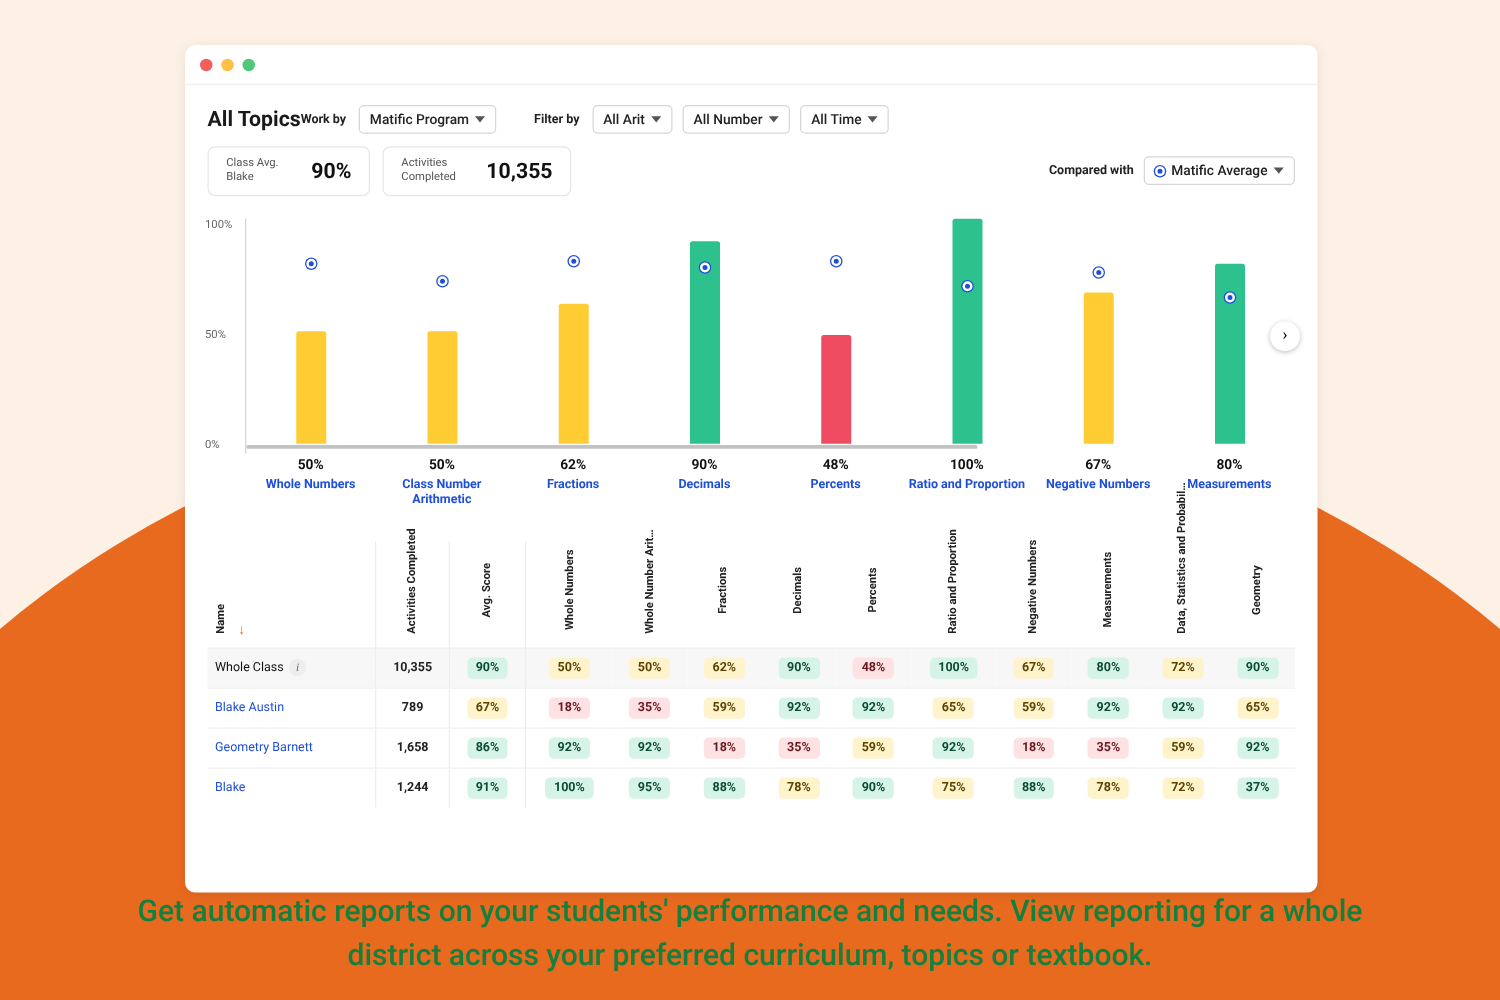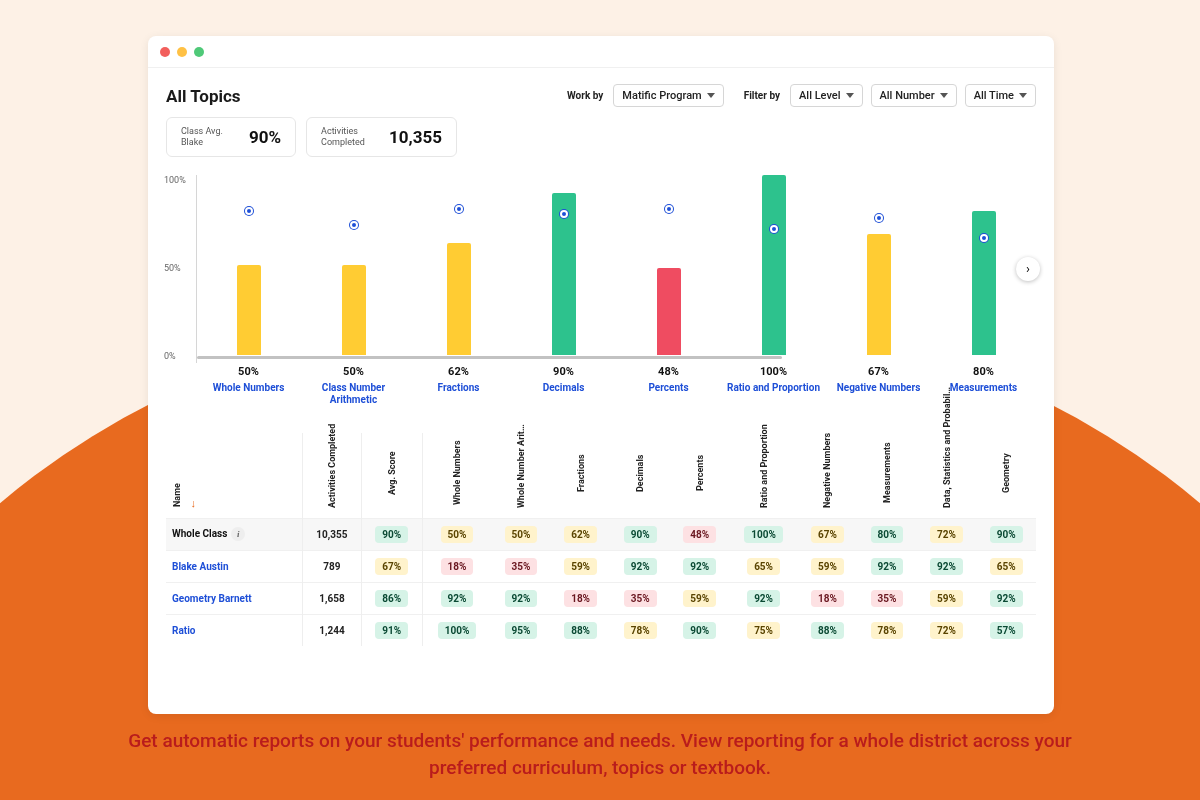--- a/index.html
+++ b/index.html
@@ -1,24 +1,24 @@
 <!DOCTYPE html>
 <html><head>
 <meta charset="utf-8">
 <style>
 * { box-sizing: border-box; margin: 0; padding: 0; }
 body { font-family: -apple-system, "Segoe UI", Roboto, Arial, sans-serif; background: #fdf1e6; width: 1200px; height: 800px; overflow: hidden; position: relative; }
 .orange-arc { position: absolute; bottom: -700px; left: 50%; transform: translateX(-50%); width: 1600px; height: 1200px; background: #e86a1f; border-radius: 50%; z-index: 0; }
-.caption { position: absolute; bottom: 18px; left: 0; right: 0; text-align: center; color: #b91c1c; font-size: 19px; font-weight: 500; line-height: 1.45; z-index: 2; padding: 0 100px; }
+.caption { position: absolute; bottom: 18px; left: 0; right: 0; text-align: center; color: #15803d; font-size: 24px; font-weight: 500; line-height: 1.45; z-index: 2; padding: 0 100px; }
 .window { position: absolute; top: 36px; left: 148px; width: 906px; height: 678px; background: #fff; border-radius: 8px; box-shadow: 0 2px 10px rgba(0,0,0,.08); z-index: 3; overflow: hidden; }
 .titlebar { height: 32px; display: flex; align-items: center; padding: 0 12px; border-bottom: 1px solid #f0f0f0; }
 .dot { width: 10px; height: 10px; border-radius: 50%; margin-right: 7px; }
 .dot-r { background: #f25f5c; } .dot-y { background: #ffc145; } .dot-g { background: #4fc978; }
 .content { padding: 0 18px 0 18px; }
-.header-row { display: flex; align-items: center; justify-content: space-between; padding: 16px 0 10px; gap: 14px; }
+.header-row { display: flex; align-items: center; padding: 16px 0 10px; }
 .page-title { font-size: 17px; font-weight: 700; color: #1a1a1a; }
 .controls { display: flex; align-items: center; gap: 8px; }
 .ctl-label { font-size: 10px; font-weight: 700; color: #222; margin-right: 2px; }
 .dd { border: 1px solid #d6d6d6; border-radius: 4px; padding: 4px 8px; font-size: 11px; font-weight: 500; color: #222; display: inline-flex; align-items: center; gap: 5px; background:#fff; cursor: pointer; }
 .dd::after { content: ""; width: 0; height: 0; border-left: 4px solid transparent; border-right: 4px solid transparent; border-top: 5px solid #555; }
 .summary-row { display: flex; align-items: center; justify-content: space-between; }
 .cards { display: flex; gap: 10px; }
 .card { border: 1px solid #e6e6e6; border-radius: 6px; padding: 8px 14px; display: flex; align-items: center; gap: 14px; }
 .card-label { font-size: 9px; color: #555; line-height: 1.2; max-width: 54px; }
 .card-value { font-size: 17px; font-weight: 700; color: #111; }
@@ -38,21 +38,21 @@
 .bl-col { flex:1; text-align:center; }
 .bl-pct { font-size:11px; font-weight:700; color:#111; }
 .bl-name { font-size:10px; font-weight:700; color:#1e4fd7; margin-top:4px; line-height:1.2; cursor:pointer; }
 .scroll-btn { position:absolute; right:-4px; top:82px; width:24px; height:24px; border-radius:50%; background:#fff; box-shadow:0 1px 4px rgba(0,0,0,.25); display:flex; align-items:center; justify-content:center; font-size:13px; cursor:pointer; z-index:5;}
 .table { margin-top: 28px; width:100%; border-collapse:collapse; font-size:10px; }
 .table th { font-weight:700; color:#222; padding:4px 3px 8px; vertical-align:bottom; text-align:center; white-space:nowrap; }
 .vcol { writing-mode: vertical-rl; transform: rotate(180deg); font-size:9px; padding:0 !important; height:70px; }
 .name-th { text-align:left !important; padding-left:6px !important; writing-mode: vertical-rl; transform: rotate(180deg); }
 .sort-arrow { color:#e86a1f; font-size:11px; }
 .table td { padding:7px 3px; text-align:center; border-top:1px solid #f0f0f0; }
-.name-cell { text-align:left !important; font-weight:700; color:#1e4fd7; min-width:70px; padding-left:6px !important; cursor:pointer; }
+.name-cell { text-align:left !important; font-weight:400; color:#1e4fd7; min-width:70px; padding-left:6px !important; cursor:pointer; }
 .name-cell.whole { color:#111; }
 .act-cell { font-weight:700; color:#222; }
 .pill { display:inline-block; padding:3px 7px; border-radius:4px; font-weight:700; font-size:10px; }
 .p-g { background:#d6f3e7; color:#0b4a34; } .p-y { background:#fff3cc; color:#5a4400;} .p-r { background:#fde1e3; color:#6a1720;}
 .info-i { display:inline-flex; width:14px; height:14px; border-radius:50%; background:#eee; color:#666; align-items:center; justify-content:center; font-size:9px; font-style:italic; font-family:Georgia,serif; margin-left:4px; }
 tr.shade { background:#f7f7f7; }
 td.col-a { border-left:1px solid #eee; border-right:1px solid #eee; }
 td.col-b { border-right:1px solid #eee; }
 th.col-a { border-left:1px solid #eee; border-right:1px solid #eee; }
 th.col-b { border-right:1px solid #eee; }
@@ -70,43 +70,50 @@
     <div class="dot dot-g"></div>
   </div>
   <div class="content">
     <div class="header-row">
       <div class="page-title">All Topics</div>
       <div class="controls">
         <span class="ctl-label">Work by</span>
         <span class="dd">
             <span>Matific Program</span>
           </span>
-        <span class="ctl-label" style="margin-left:12px">Filter by</span>
-        <span class="dd">
-            <span>All Level</span>
+        <span class="ctl-label" style="margin-left:22px">Filter by</span>
+        <span class="dd">
+            <span>All Arit</span>
           </span>
         <span class="dd">
             <span>All Number</span>
           </span>
         <span class="dd">
             <span>All Time</span>
           </span>
       </div>
     </div>
 
     <div class="summary-row">
       <div class="cards">
         <div class="card">
           <div class="card-label">Class Avg. Blake</div>
           <div class="card-value">90%</div>
         </div>
         <div class="card">
           <div class="card-label">Activities Completed</div>
           <div class="card-value">10,355</div>
         </div>
+      </div>
+      <div class="cmp-wrap">
+        <span class="ctl-label">Compared with</span>
+        <span class="dd">
+            <span class="blue-dot"></span>
+            <span>Matific Average</span>
+          </span>
       </div>
     </div>
 
     <div class="chart-wrap">
       <div class="y-axis">
         <div class="y100">100%</div>
         <div class="y50">50%</div>
         <div class="y0">0%</div>
       </div>
       <div class="plot">
@@ -242,30 +249,30 @@
             <td><span class="pill p-r">18%</span></td>
             <td><span class="pill p-r">35%</span></td>
             <td><span class="pill p-y">59%</span></td>
             <td><span class="pill p-g">92%</span></td>
             <td><span class="pill p-r">18%</span></td>
             <td><span class="pill p-r">35%</span></td>
             <td><span class="pill p-y">59%</span></td>
             <td><span class="pill p-g">92%</span></td>
           </tr>
           <tr>
-            <td class="name-cell">Ratio</td>
+            <td class="name-cell">Blake</td>
             <td class="act-cell col-a">1,244</td>
             <td class="col-b"><span class="pill p-g">91%</span></td>
             <td><span class="pill p-g">100%</span></td>
             <td><span class="pill p-g">95%</span></td>
             <td><span class="pill p-g">88%</span></td>
             <td><span class="pill p-y">78%</span></td>
             <td><span class="pill p-g">90%</span></td>
             <td><span class="pill p-y">75%</span></td>
             <td><span class="pill p-g">88%</span></td>
             <td><span class="pill p-y">78%</span></td>
             <td><span class="pill p-y">72%</span></td>
-            <td><span class="pill p-g">57%</span></td>
+            <td><span class="pill p-g">37%</span></td>
           </tr>
         </tbody>
     </table>
   </div>
 </div>
 
 </body></html>

